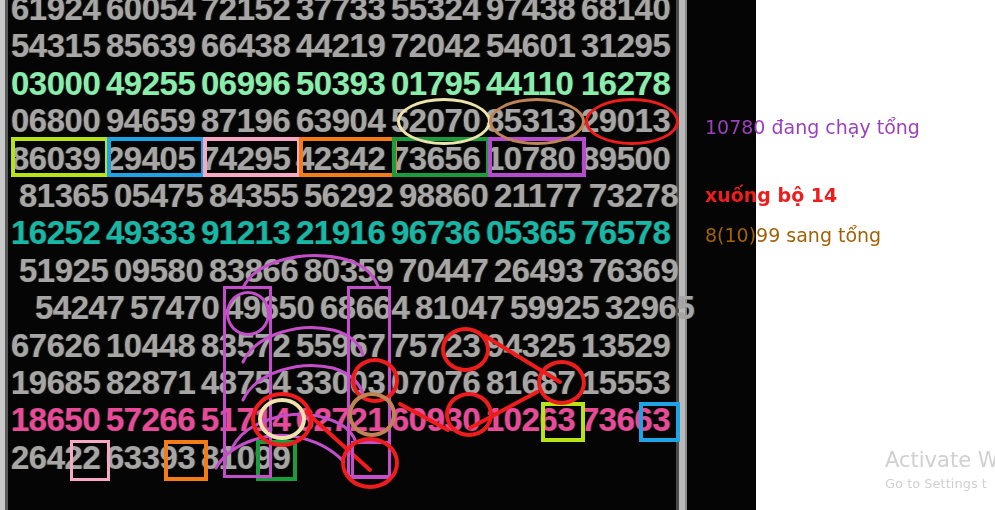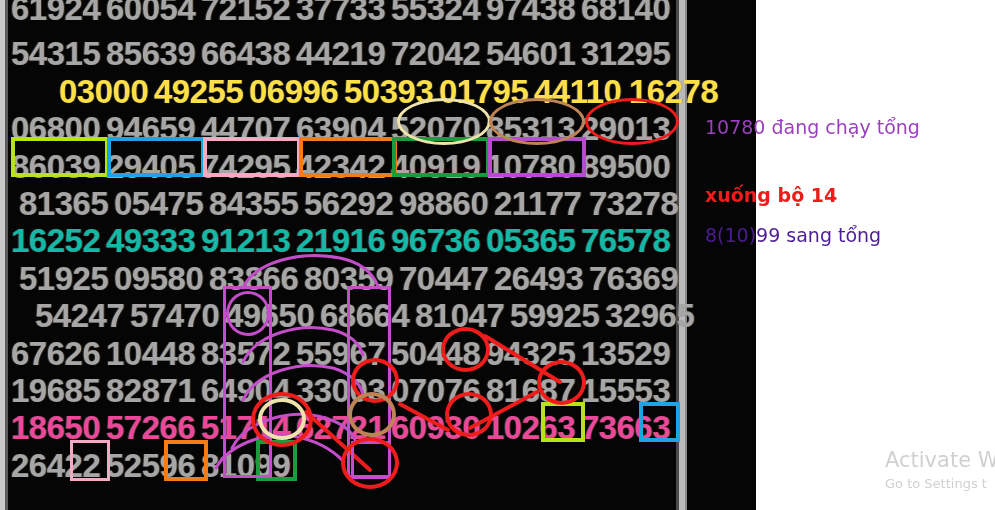--- a/index.html
+++ b/index.html
@@ -90,32 +90,32 @@
 </head>
 <body>
 
 <div id="grid-panel" style="background: rgb(5, 5, 5);">
 
   <div id="panel-left-edge"></div>
   <div id="panel-right-edge"></div>
 
   <div id="rows">
       <div class="num-row" style="color: rgb(166, 166, 166);"><span class="num-cell">61924</span><span class="num-cell">60054</span><span class="num-cell">72152</span><span class="num-cell">37733</span><span class="num-cell">55324</span><span class="num-cell">97438</span><span class="num-cell">68140</span></div>
-      <div class="num-row" style="color: rgb(166, 166, 166); margin-top: 8px;"><span class="num-cell">54315</span><span class="num-cell">85639</span><span class="num-cell">66438</span><span class="num-cell">44219</span><span class="num-cell">72042</span><span class="num-cell">54601</span><span class="num-cell">31295</span></div>
-      <div class="num-row" style="color: #fde047; margin-left: 48px;"><span class="num-cell">03000</span><span class="num-cell">49255</span><span class="num-cell">06996</span><span class="num-cell">50393</span><span class="num-cell">01795</span><span class="num-cell">44110</span><span class="num-cell">16278</span></div>
-      <div class="num-row" style="color: rgb(166, 166, 166);"><span class="num-cell">06800</span><span class="num-cell">94659</span><span class="num-cell">44707</span><span class="num-cell">63904</span><span class="num-cell">52070</span><span class="num-cell">85313</span><span class="num-cell">29013</span></div>
-      <div class="num-row" style="color: rgb(166, 166, 166);"><span class="num-cell">86039</span><span class="num-cell">29405</span><span class="num-cell">74295</span><span class="num-cell">42342</span><span class="num-cell">40919</span><span class="num-cell">10780</span><span class="num-cell">89500</span></div>
+      <div class="num-row" style="color: rgb(166, 166, 166);"><span class="num-cell">54315</span><span class="num-cell">85639</span><span class="num-cell">66438</span><span class="num-cell">44219</span><span class="num-cell">72042</span><span class="num-cell">54601</span><span class="num-cell">31295</span></div>
+      <div class="num-row" style="color: #86efac;"><span class="num-cell">03000</span><span class="num-cell">49255</span><span class="num-cell">06996</span><span class="num-cell">50393</span><span class="num-cell">01795</span><span class="num-cell">44110</span><span class="num-cell">16278</span></div>
+      <div class="num-row" style="color: rgb(166, 166, 166);"><span class="num-cell">06800</span><span class="num-cell">94659</span><span class="num-cell">87196</span><span class="num-cell">63904</span><span class="num-cell">52070</span><span class="num-cell">85313</span><span class="num-cell">29013</span></div>
+      <div class="num-row" style="color: rgb(166, 166, 166);"><span class="num-cell">86039</span><span class="num-cell">29405</span><span class="num-cell">74295</span><span class="num-cell">42342</span><span class="num-cell">73656</span><span class="num-cell">10780</span><span class="num-cell">89500</span></div>
       <div class="num-row" style="color: rgb(166, 166, 166); margin-left: 8px;"><span class="num-cell">81365</span><span class="num-cell">05475</span><span class="num-cell">84355</span><span class="num-cell">56292</span><span class="num-cell">98860</span><span class="num-cell">21177</span><span class="num-cell">73278</span></div>
       <div class="num-row" style="color: #14b8a6;"><span class="num-cell">16252</span><span class="num-cell">49333</span><span class="num-cell">91213</span><span class="num-cell">21916</span><span class="num-cell">96736</span><span class="num-cell">05365</span><span class="num-cell">76578</span></div>
       <div class="num-row" style="color: rgb(166, 166, 166); margin-left: 8px;"><span class="num-cell">51925</span><span class="num-cell">09580</span><span class="num-cell">83866</span><span class="num-cell">80359</span><span class="num-cell">70447</span><span class="num-cell">26493</span><span class="num-cell">76369</span></div>
       <div class="num-row" style="color: rgb(166, 166, 166); margin-left: 24px;"><span class="num-cell">54247</span><span class="num-cell">57470</span><span class="num-cell">49650</span><span class="num-cell">68664</span><span class="num-cell">81047</span><span class="num-cell">59925</span><span class="num-cell">32965</span></div>
-      <div class="num-row" style="color: rgb(166, 166, 166);"><span class="num-cell">67626</span><span class="num-cell">10448</span><span class="num-cell">83572</span><span class="num-cell">55967</span><span class="num-cell">50448</span><span class="num-cell">94325</span><span class="num-cell">13529</span></div>
-      <div class="num-row" style="color: rgb(166, 166, 166);"><span class="num-cell">19685</span><span class="num-cell">82871</span><span class="num-cell">64904</span><span class="num-cell">33003</span><span class="num-cell">07076</span><span class="num-cell">81687</span><span class="num-cell">15553</span></div>
+      <div class="num-row" style="color: rgb(166, 166, 166);"><span class="num-cell">67626</span><span class="num-cell">10448</span><span class="num-cell">83572</span><span class="num-cell">55967</span><span class="num-cell">75723</span><span class="num-cell">94325</span><span class="num-cell">13529</span></div>
+      <div class="num-row" style="color: rgb(166, 166, 166);"><span class="num-cell">19685</span><span class="num-cell">82871</span><span class="num-cell">48754</span><span class="num-cell">33003</span><span class="num-cell">07076</span><span class="num-cell">81687</span><span class="num-cell">15553</span></div>
       <div class="num-row" style="color: #ec4899;"><span class="num-cell">18650</span><span class="num-cell">57266</span><span class="num-cell">51714</span><span class="num-cell">62721</span><span class="num-cell">60930</span><span class="num-cell">10263</span><span class="num-cell">73663</span></div>
-      <div class="num-row" style="color: rgb(166, 166, 166);"><span class="num-cell">26422</span><span class="num-cell">52596</span><span class="num-cell">81099</span></div>
+      <div class="num-row" style="color: rgb(166, 166, 166);"><span class="num-cell">26422</span><span class="num-cell">63393</span><span class="num-cell">81099</span></div>
     </div>
 
   <div id="anno">
 
     <svg width="687" height="510" style="position:absolute;left:0;top:0;">
       <g fill="none" stroke="#c44ec9" stroke-width="3" stroke-linecap="round">
         <path d="M243,288 C255,262 300,250 340,258 C360,262 372,272 378,286"></path>
         <path d="M243,362 C256,334 300,322 333,330 C352,335 360,345 363,355"></path>
         <path d="M243,400 C256,372 300,360 333,368 C352,374 360,384 363,394"></path>
         <path d="M232,448 C246,420 292,408 325,418 C345,424 352,432 356,442"></path>
@@ -157,19 +157,19 @@
       <div class="ellipse" style="left: 348px; top: 392px; width: 48px; height: 45px; border-width: 4px; border-color: rgb(191, 132, 86);"></div>
       <div class="ellipse" style="left: 251px; top: 392px; width: 62px; height: 55px; border-width: 4px; border-color: rgb(239, 28, 28);"></div>
       <div class="ellipse" style="left: 258px; top: 398px; width: 48px; height: 42px; border-width: 4px; border-color: rgb(238, 227, 171);"></div>
       <div class="ellipse" style="left: 341px; top: 437px; width: 58px; height: 52px; border-width: 4px; border-color: rgb(239, 28, 28);"></div>
     </div>
 </div>
 
 <div id="notes">
   <div class="note" id="note-line-1" style="color: rgb(155, 63, 191);">10780 đang chạy tổng</div>
   <div class="note" id="note-line-2" style="color: rgb(239, 28, 28); text-align: center;">xuống bộ 14</div>
-  <div class="note" id="note-line-3" style="color: #4c1d95;">8(10)99 sang tổng</div>
+  <div class="note" id="note-line-3" style="color: #a16207;">8(10)99 sang tổng</div>
 </div>
 
 <div id="watermark">
   <div id="wm-title">Activate Win</div>
   <div id="wm-sub">Go to Settings t</div>
 </div>
 
 </body></html>

